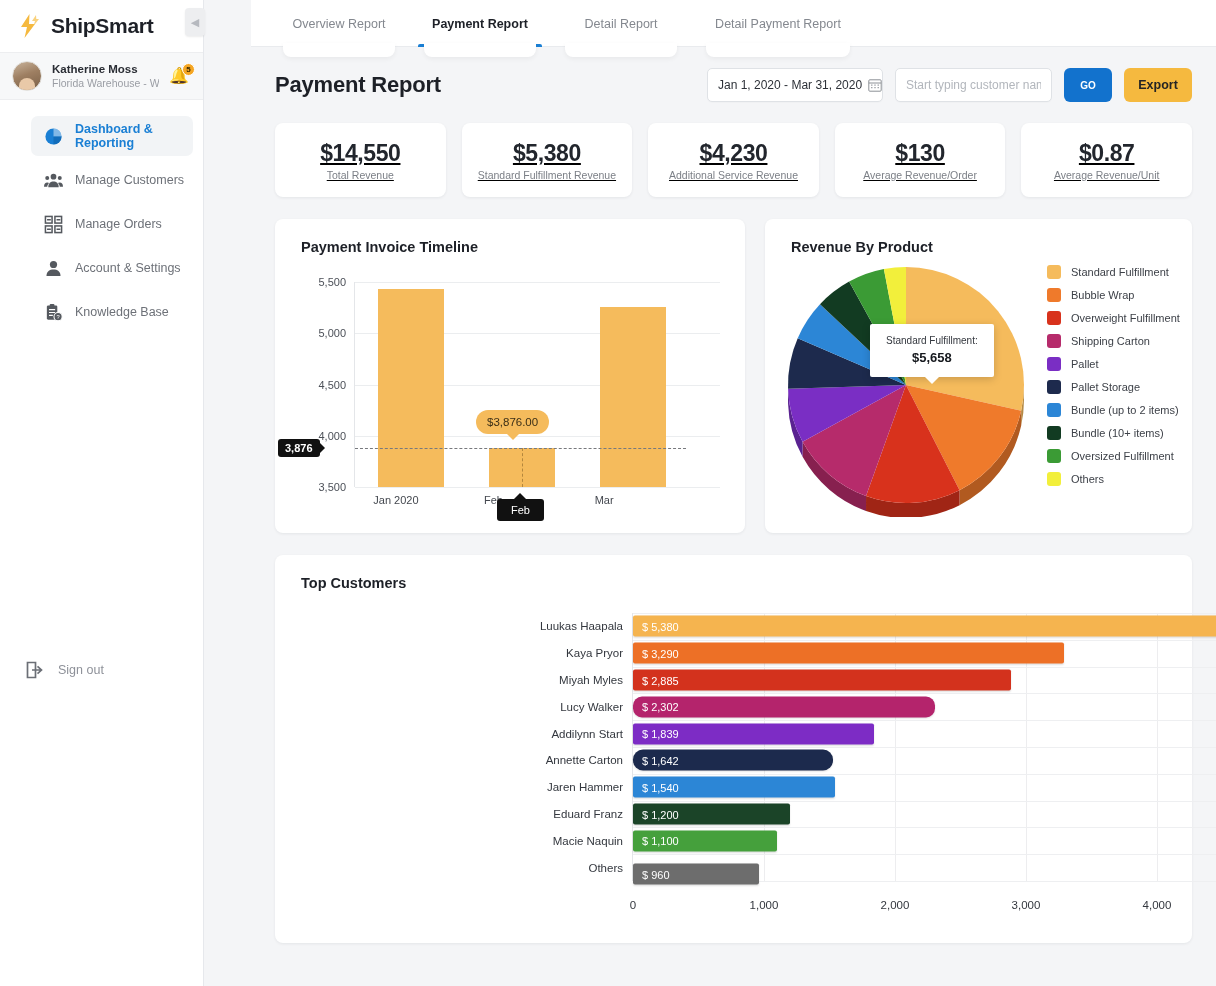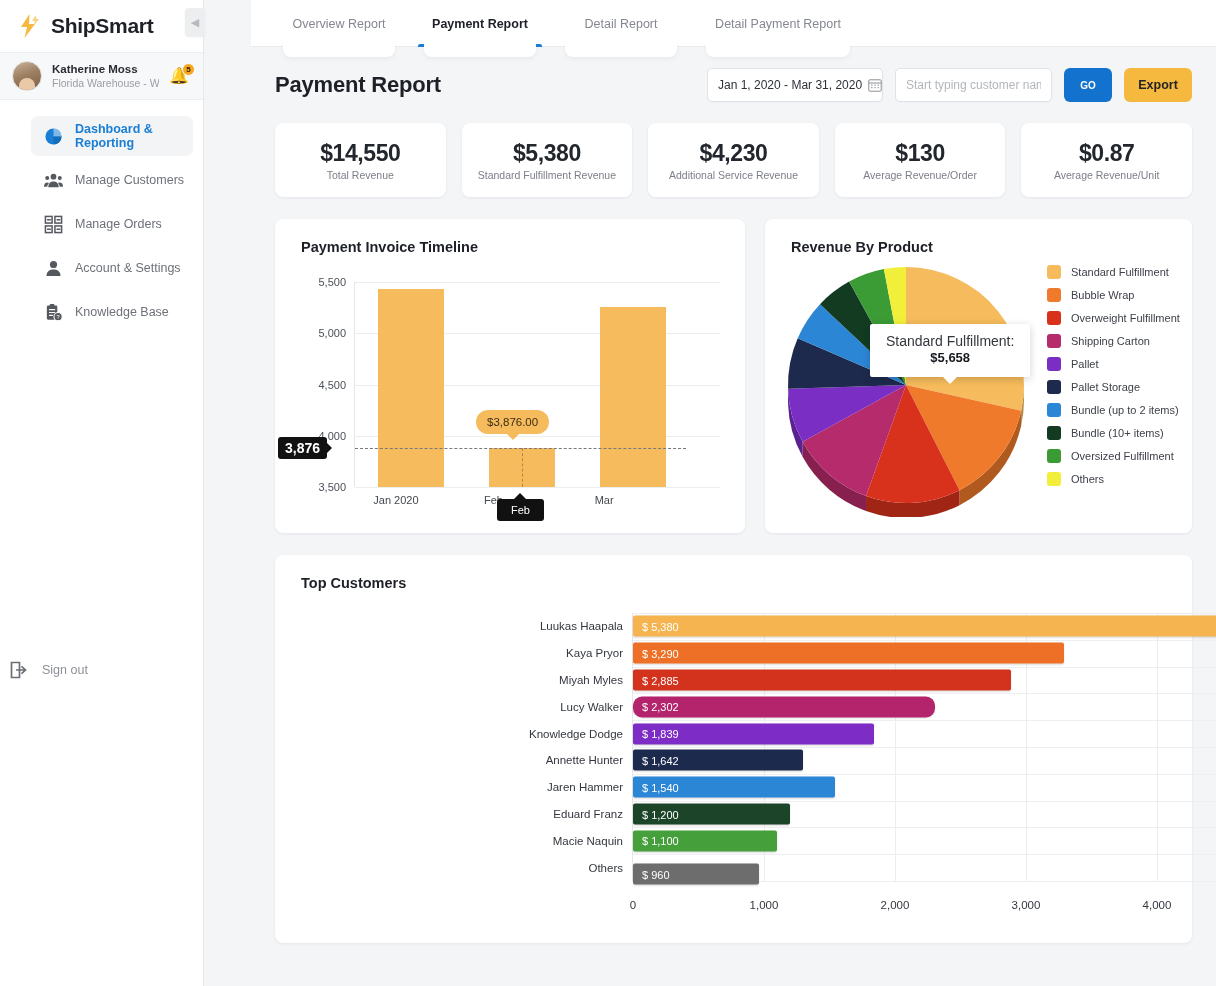--- a/index.html
+++ b/index.html
@@ -58,21 +58,21 @@
   .nav { padding-top: 12px; margin-left: 21px; }
   .nav-item {
     display: flex; align-items: center; gap: 12px; height: 40px;
     margin: 4px 10px; padding-left: 12px; border-radius: 7px;
     cursor: pointer; color: #6d7178; font-size: 12.5px;
   }
   .nav-item.active { background: #f2f4f6; color: #1a7fd4; font-weight: bold; }
   .nav-ico { width: 20px; height: 20px; flex: none; display: flex; align-items: center; justify-content: center; }
 
   .signout {
-    position: absolute; left: 0; top: 660px; width: 244px;
+    position: absolute; left: 16px; top: 660px; width: 244px;
     display: flex; align-items: center; gap: 13px; padding-left: 9px;
     font-size: 12.5px; color: #8e9199; cursor: pointer;
   }
   .signout-ico { width: 20px; height: 20px; flex: none; }
 
   
   .main { flex: 1; height: 986px; display: flex; flex-direction: column; min-width: 0; }
 
   .tabbar {
     height: 47px; background: #ffffff; display: flex; align-items: flex-end;
@@ -131,21 +131,21 @@
     width: 68px; height: 34px; background: #f5b93f; color: #242424;
     border: none; border-radius: 6px; font-size: 12.5px; font-weight: bold;
     cursor: pointer; font-family: "Liberation Sans", sans-serif;
   }
 
   
   .kpis { display: flex; gap: 16px; margin-bottom: 22px; }
   .kpi {
     flex: 1; height: 74px; background: #fff; border-radius: 8px;
     box-shadow: 0 1px 3px rgba(16,24,40,.07); display: flex;
-    flex-direction: column; align-items: center; justify-content: center; gap: 2px;
+    flex-direction: column; align-items: center; justify-content: center; gap: 2px; text-decoration: underline;
   }
   .kpi-val { font-size: 23px; font-weight: bold; color: #22262d; letter-spacing: -0.4px; }
   .kpi-lbl { font-size: 10.5px; color: #7b7f86; }
 
   
   .row2 { display: flex; gap: 20px; margin-bottom: 22px; }
   .card { background: #fff; border-radius: 8px; box-shadow: 0 1px 3px rgba(16,24,40,.07); }
   .card-title { font-size: 14.5px; font-weight: bold; color: #1d2027; padding: 20px 0 0 26px; }
   .card-a { width: 470px; height: 314px; flex: none; position: relative; }
   .card-b { flex: 1; height: 314px; position: relative; }
@@ -162,21 +162,21 @@
     font-size: 11px; color: #4c5058; white-space: nowrap;
   }
   .tl-bar { position: absolute; bottom: 0; width: 66px; background: #f5bb5c; }
   .tl-xlab {
     position: absolute; top: 212px; font-size: 11px; color: #44484f; white-space: nowrap;
   }
   .tl-dash {
     position: absolute; left: 0; right: 0; border-top: 1px dashed #77797d; height: 0;
   }
   .tl-ymark {
-    position: absolute; background: #111; color: #fff; font-size: 14px; font-weight: bold;
+    position: absolute; background: #111; color: #fff; font-size: 11px; font-weight: bold;
     padding: 3px 7px; border-radius: 3px; transform: translateY(-50%); white-space: nowrap;
   }
   .tl-ymark::after {
     content:""; position:absolute; left:100%; top:50%; transform:translateY(-50%);
     border: 5px solid transparent; border-left-color: #111;
   }
   .tl-vdash { position: absolute; border-left: 1px dashed #b4873d; width: 0; }
   .tl-tip {
     position: absolute; background: #f5bb5c; color: #3b2f17; font-size: 11.5px;
     padding: 6px 11px; border-radius: 14px; white-space: nowrap; font-weight: normal;
@@ -201,21 +201,21 @@
     flex-direction: column; gap: 9px;
   }
   .lg-row { display: flex; align-items: center; gap: 10px; }
   .lg-sw { width: 14px; height: 14px; border-radius: 3px; flex: none; }
   .lg-tx { font-size: 11px; color: #3d4148; white-space: nowrap; }
   .pie-tip {
     position: absolute; left: 105px; top: 105px; background: #fff;
     box-shadow: 0 2px 8px rgba(0,0,0,.18); padding: 9px 16px 11px;
     border-radius: 2px; text-align: center; z-index: 6;
   }
-  .pie-tip-l { font-size: 14px; color: #33373e; line-height: 16px; }
+  .pie-tip-l { font-size: 10px; color: #33373e; line-height: 16px; }
   .pie-tip-v { font-size: 13px; font-weight: bold; color: #16191e; line-height: 17px; }
   .pie-tip::after {
     content:""; position:absolute; left:50%; top:100%; margin-left:-7px;
     border: 7px solid transparent; border-top-color: #fff;
   }
 
   
   .card-c { width: 100%; height: 388px; position: relative; }
   .tc-wrap { position: absolute; left: 0; top: 48px; width: 100%; height: 320px; }
   .tc-plot {
@@ -547,26 +547,26 @@
                 <span class="tc-val">$ 3,290</span>
               </div>
               <div class="tc-rowlbl" style="top: 67px;">Miyah Myles</div>
               <div class="tc-bar" style="top: 67px; left: 0px; width: 377.935px; background: rgb(211, 50, 29);">
                 <span class="tc-val">$ 2,885</span>
               </div>
               <div class="tc-rowlbl" style="top: 93.8px;">Lucy Walker</div>
               <div class="tc-bar" style="top: 93.8px; left: 0px; width: 301.562px; background: rgb(180, 36, 108); border-radius: 9px;">
                 <span class="tc-val">$ 2,302</span>
               </div>
-              <div class="tc-rowlbl" style="top: 120.6px;">Knowledge Dodge</div>
+              <div class="tc-rowlbl" style="top: 120.6px;">Addilynn Start</div>
               <div class="tc-bar" style="top: 120.6px; left: 0px; width: 240.909px; background: rgb(125, 44, 197);">
                 <span class="tc-val">$ 1,839</span>
               </div>
-              <div class="tc-rowlbl" style="top: 147.4px;">Annette Hunter</div>
-              <div class="tc-bar" style="top: 147.4px; left: 0px; width: 170px; background: rgb(28, 42, 77);">
+              <div class="tc-rowlbl" style="top: 147.4px;">Annette Carton</div>
+              <div class="tc-bar" style="top: 147.4px; left: 0px; width: 200px; background: rgb(28, 42, 77); border-radius: 10px;">
                 <span class="tc-val">$ 1,642</span>
               </div>
               <div class="tc-rowlbl" style="top: 174.2px;">Jaren Hammer</div>
               <div class="tc-bar" style="top: 174.2px; left: 0px; width: 201.74px; background: rgb(44, 134, 214);">
                 <span class="tc-val">$ 1,540</span>
               </div>
               <div class="tc-rowlbl" style="top: 201px;">Eduard Franz</div>
               <div class="tc-bar" style="top: 201px; left: 0px; width: 157.2px; background: rgb(27, 68, 40);">
                 <span class="tc-val">$ 1,200</span>
               </div>

